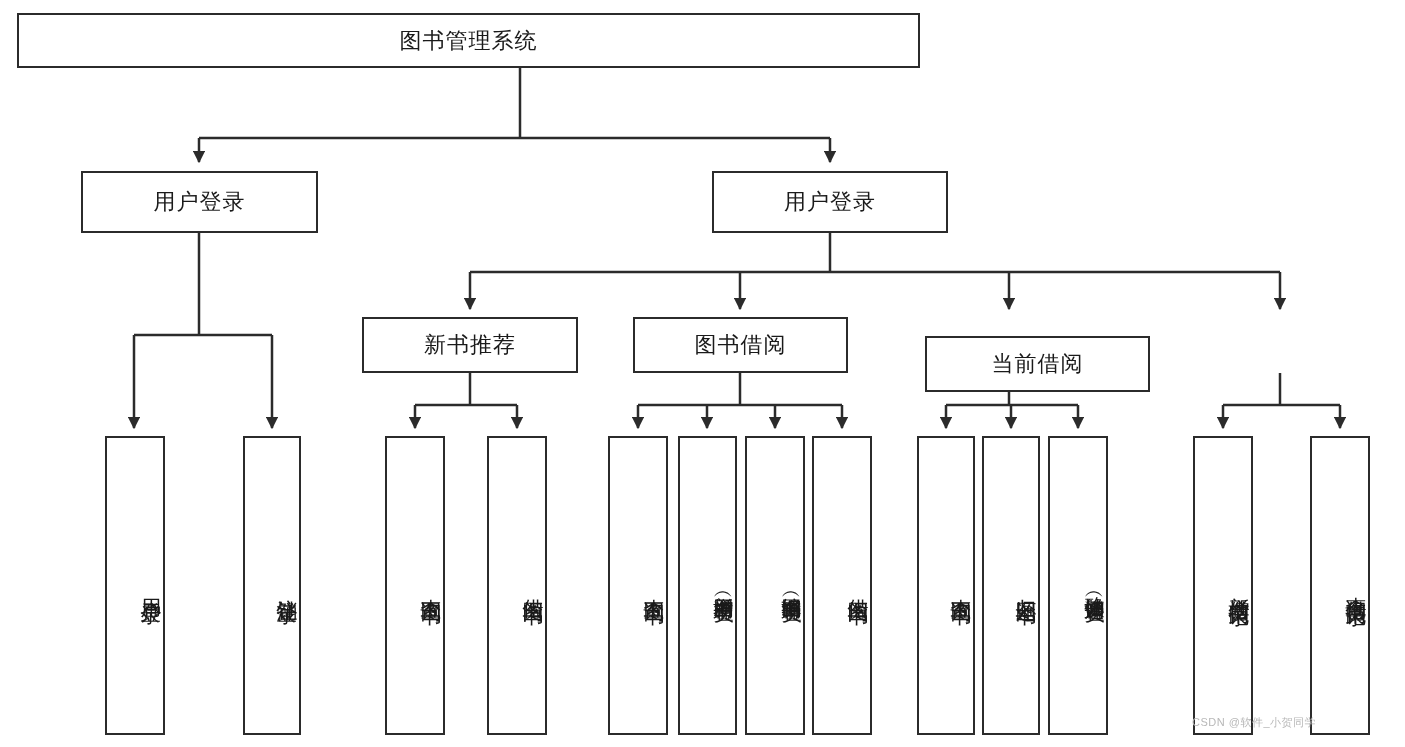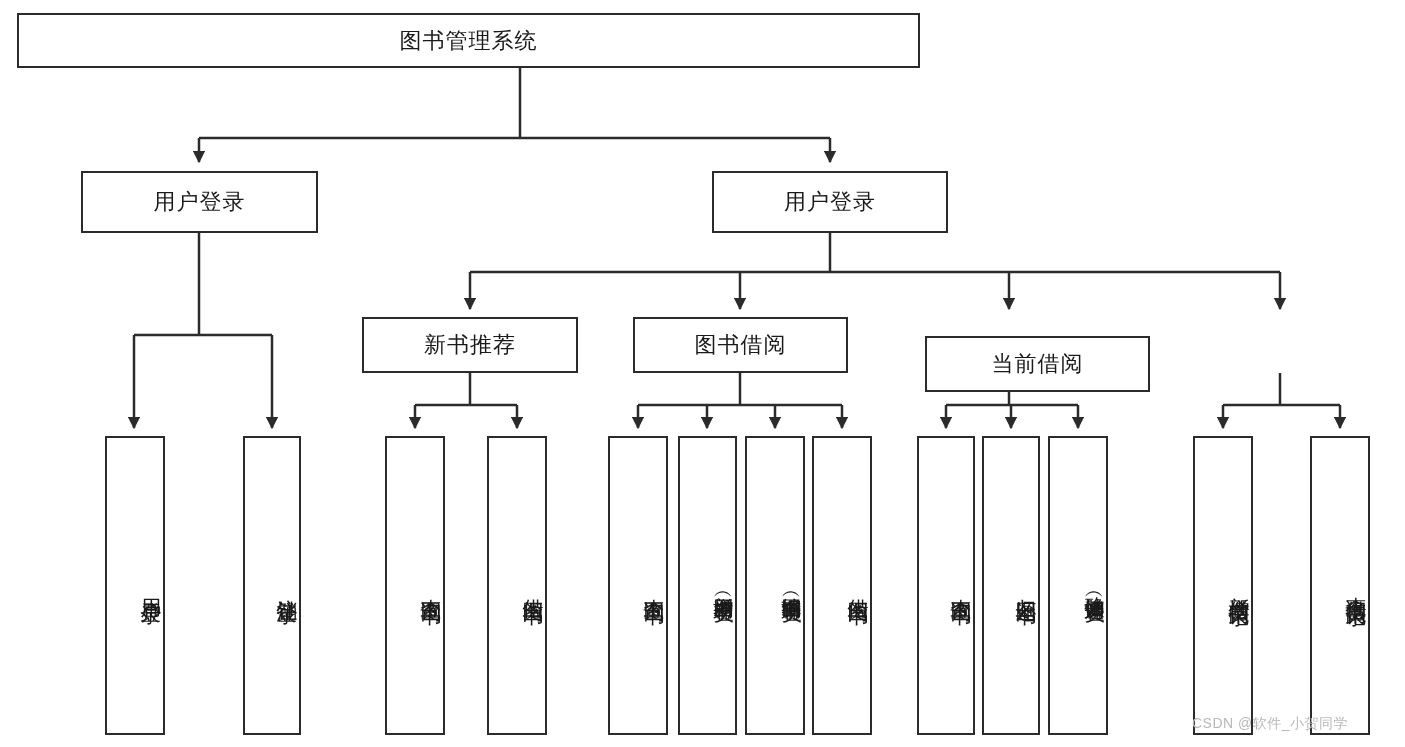--- a/index.html
+++ b/index.html
@@ -51,21 +51,21 @@
     padding-bottom: 6px;
     align-items: flex-start;
     justify-content: center;
   }
   .node.vert.tall-text {
     font-size: 20px;
     letter-spacing: 1px;
   }
   .watermark {
     position: absolute;
-    font-size: 14px;
+    font-size: 11px;
     color: #b8b8b8;
     letter-spacing: 0.5px;
     white-space: nowrap;
     user-select: none;
   }
 </style>
 </head>
 <body>
 
 <div id="canvas">

